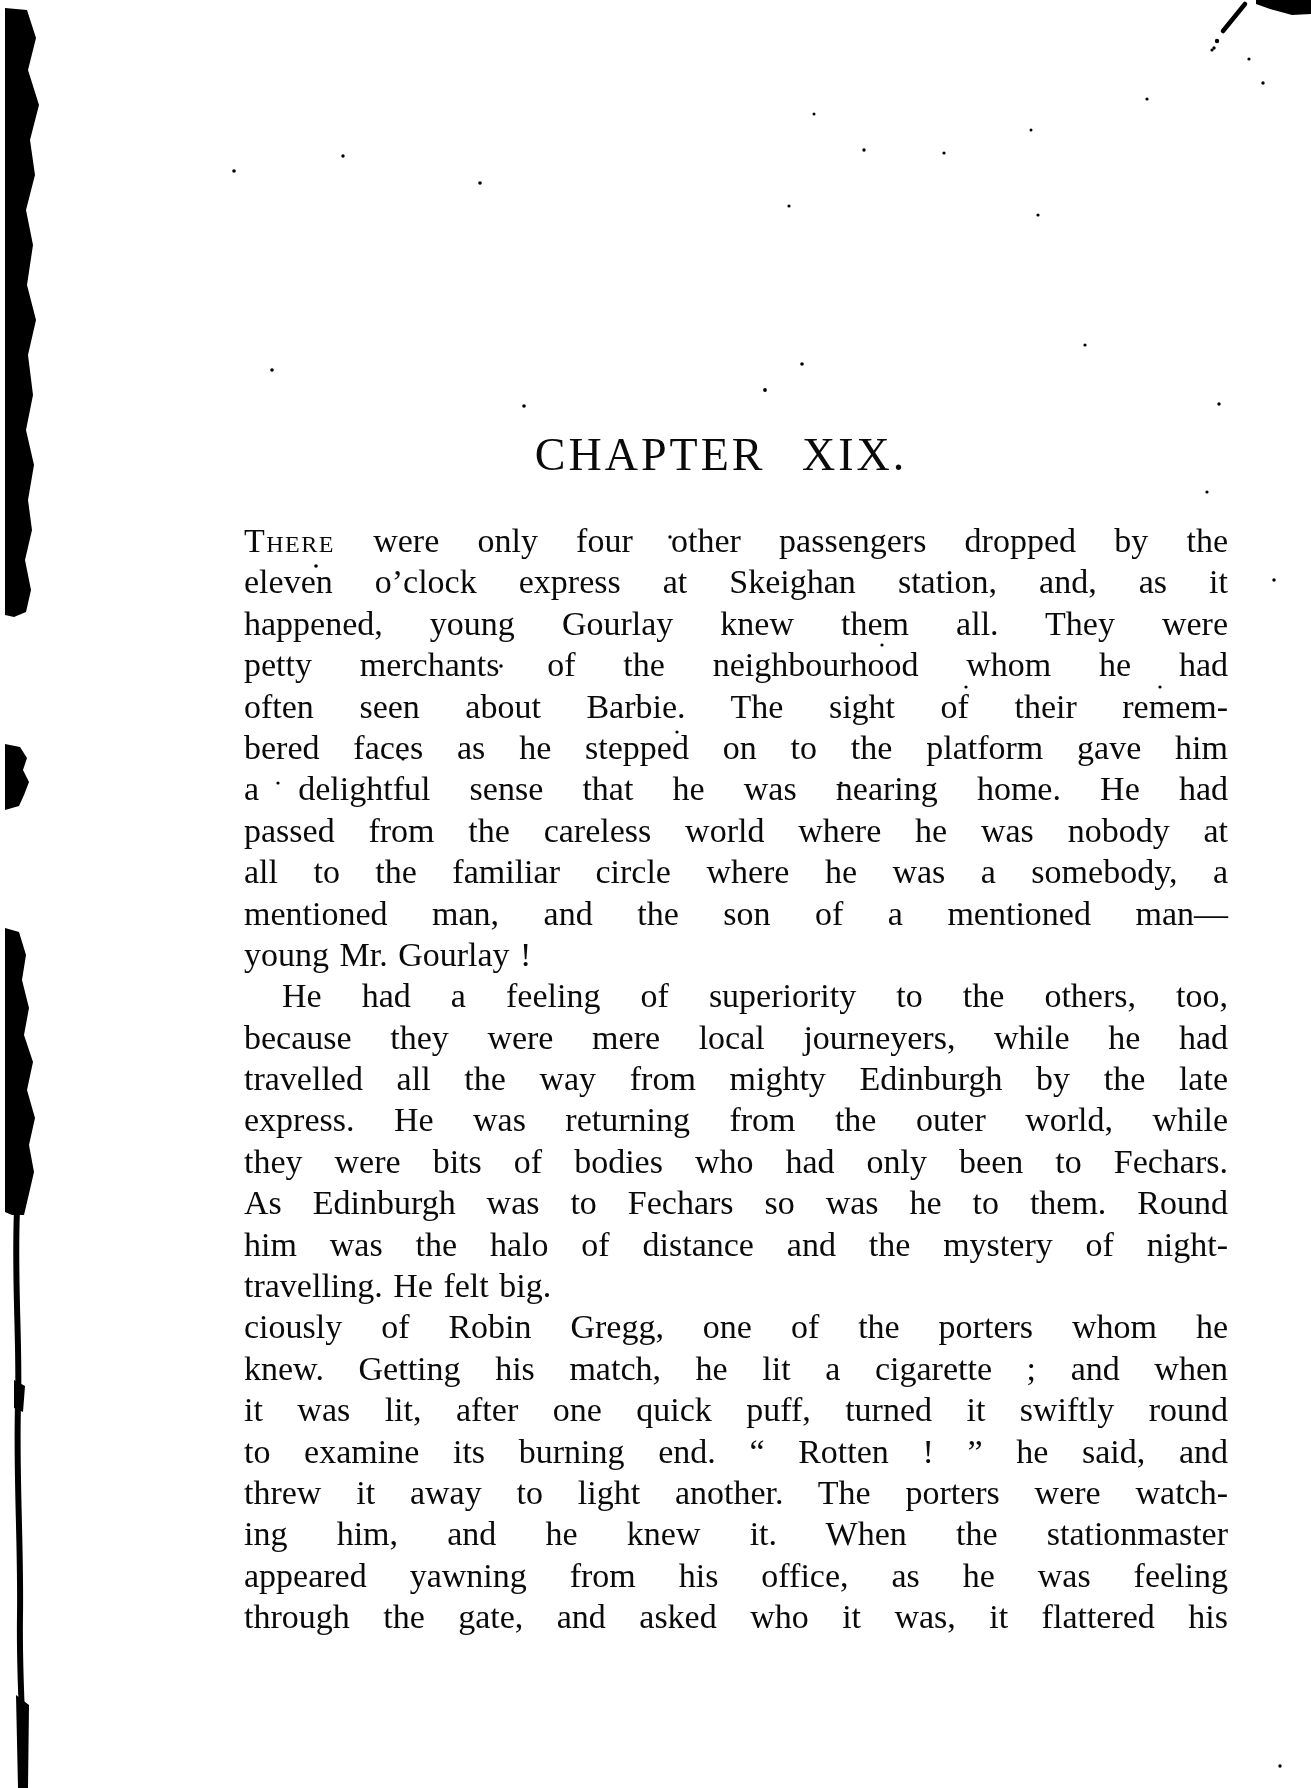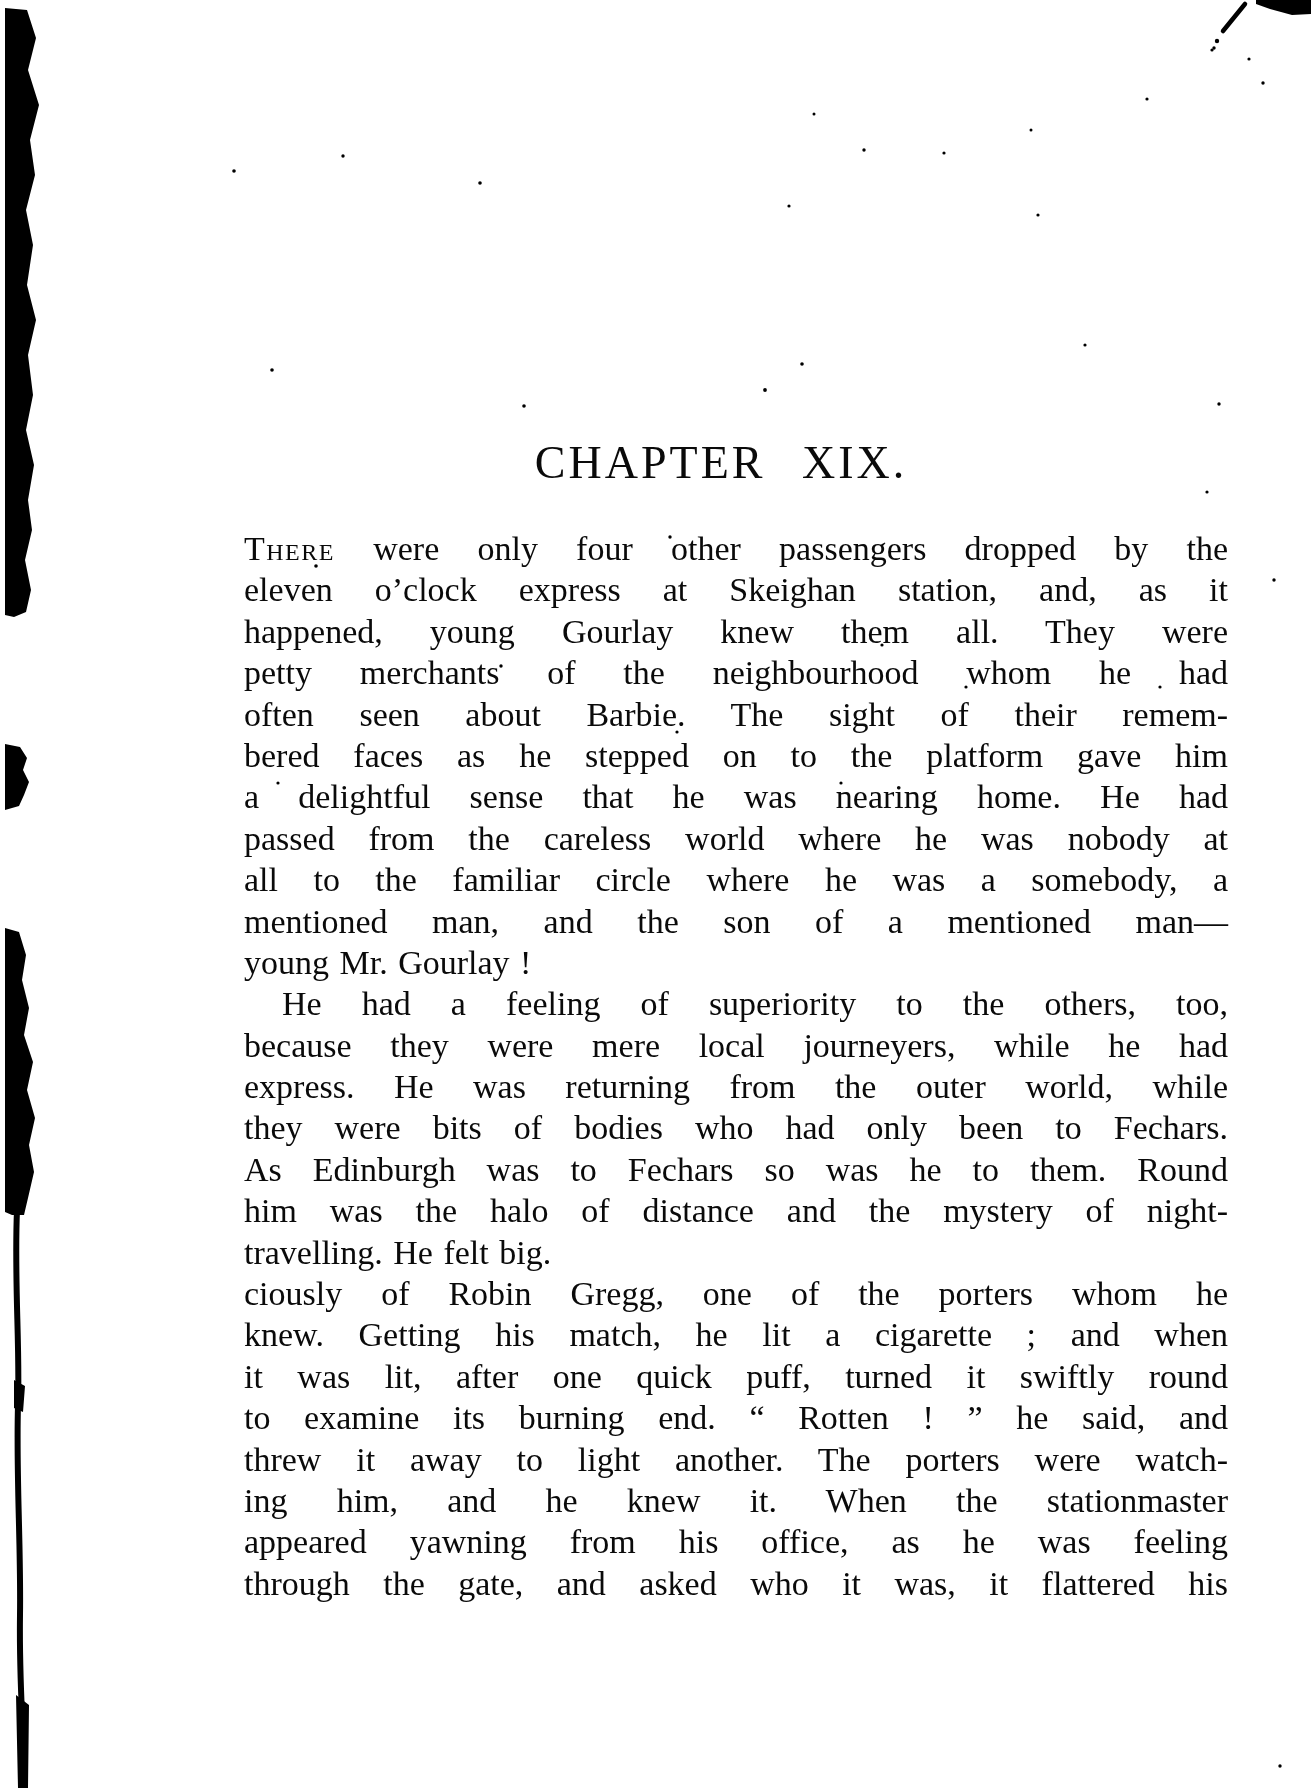--- a/index.html
+++ b/index.html
@@ -18,21 +18,21 @@
     width: 1311px; height: 1788px;
     pointer-events: none;
   }
   .content {
     position: absolute;
     left: 214px;
     top: 431px;
     width: 1014px;
   }
   .chapter-heading {
-    margin: 8px 0 41px 0;
+    margin: 0 0 41px 0;
     font-size: 46px;
     font-weight: normal;
     line-height: 48px;
     text-align: center;
     letter-spacing: 3px;
     word-spacing: 22px;
     white-space: nowrap;
   }
   .body-text {
     font-size: 34px;
@@ -120,20 +120,21 @@
         <div class="line">petty merchants of the neighbourhood whom he had</div>
         <div class="line">often seen about Barbie.  The sight of their remem-</div>
         <div class="line">bered faces as he stepped on to the platform gave him</div>
         <div class="line">a delightful sense that he was nearing home.  He had</div>
         <div class="line">passed from the careless world where he was nobody at</div>
         <div class="line">all to the familiar circle where he was a somebody, a</div>
         <div class="line">mentioned man, and the son of a mentioned man—</div>
         <div class="line end">young Mr. Gourlay !</div>
         <div class="line indent">He had a feeling of superiority to the others, too,</div>
         <div class="line">because they were mere local journeyers, while he had</div>
+        <div class="line">travelled all the way from mighty Edinburgh by the late</div>
         <div class="line">express.  He was returning from the outer world, while</div>
         <div class="line">they were bits of bodies who had only been to Fechars.</div>
         <div class="line">As Edinburgh was to Fechars so was he to them.  Round</div>
         <div class="line">him was the halo of distance and the mystery of night-</div>
         <div class="line end">travelling.  He felt big.</div>
         <div class="line">ciously of Robin Gregg, one of the porters whom he</div>
         <div class="line">knew.  Getting his match, he lit a cigarette ; and when</div>
         <div class="line">it was lit, after one quick puff, turned it swiftly round</div>
         <div class="line">to examine its burning end.  “ Rotten ! ” he said, and</div>
         <div class="line">threw it away to light another.  The porters were watch-</div>

